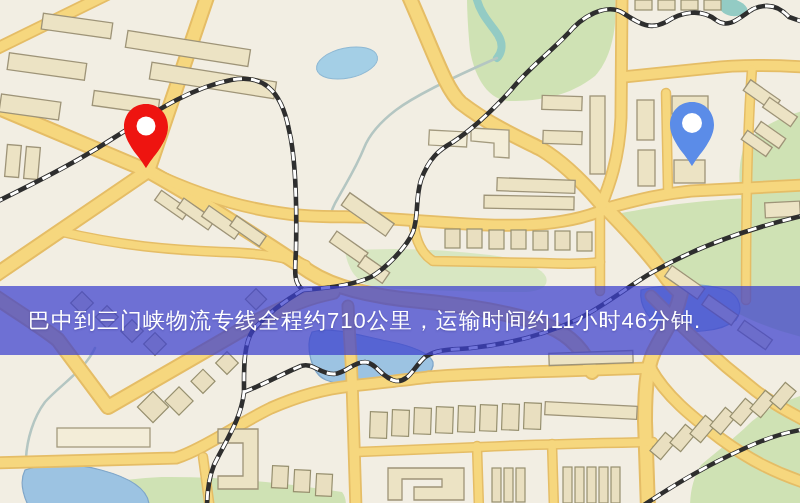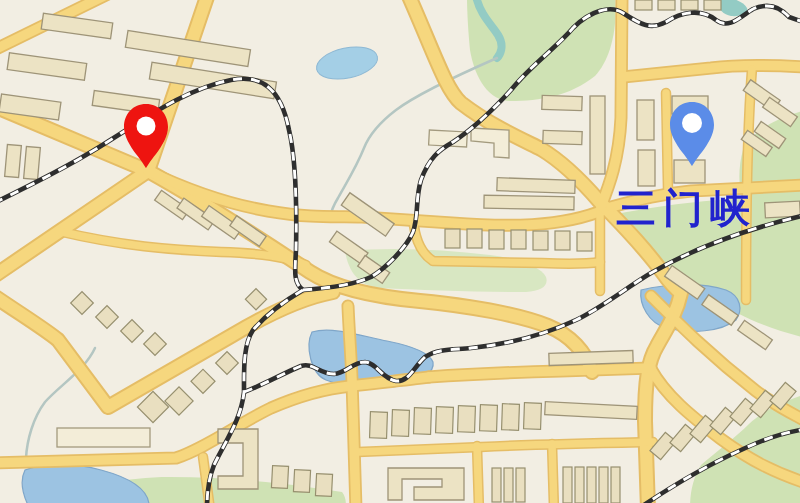--- a/index.html
+++ b/index.html
@@ -268,15 +268,17 @@
 
   <svg class="pin pin-origin" viewBox="0 0 48 68">
     <path d="M24,2 C11,2 2,12 2,25 C2,34 8,44 14,52 C19,58 24,66 24,66 C24,66 29,58 34,52 C40,44 46,34 46,25 C46,12 37,2 24,2 Z" fill="#ee1410"></path>
     <circle cx="24" cy="24" r="9.5" fill="#ffffff"></circle>
   </svg>
 
   <svg class="pin pin-dest" viewBox="0 0 48 68">
     <path d="M24,2 C11,2 2,12 2,25 C2,34 8,44 14,52 C19,58 24,66 24,66 C24,66 29,58 34,52 C40,44 46,34 46,25 C46,12 37,2 24,2 Z" fill="#5b8ce8"></path>
     <circle cx="24" cy="23" r="10" fill="#ffffff"></circle>
   </svg>
-  <div class="map-label label-dest">三门峡</div>
-
+
+  <div class="banner">
+    <span>巴中到三门峡物流专线全程约710公里，运输时间约11小时46分钟.</span>
+  </div>
 </div>
 
 </body></html>

